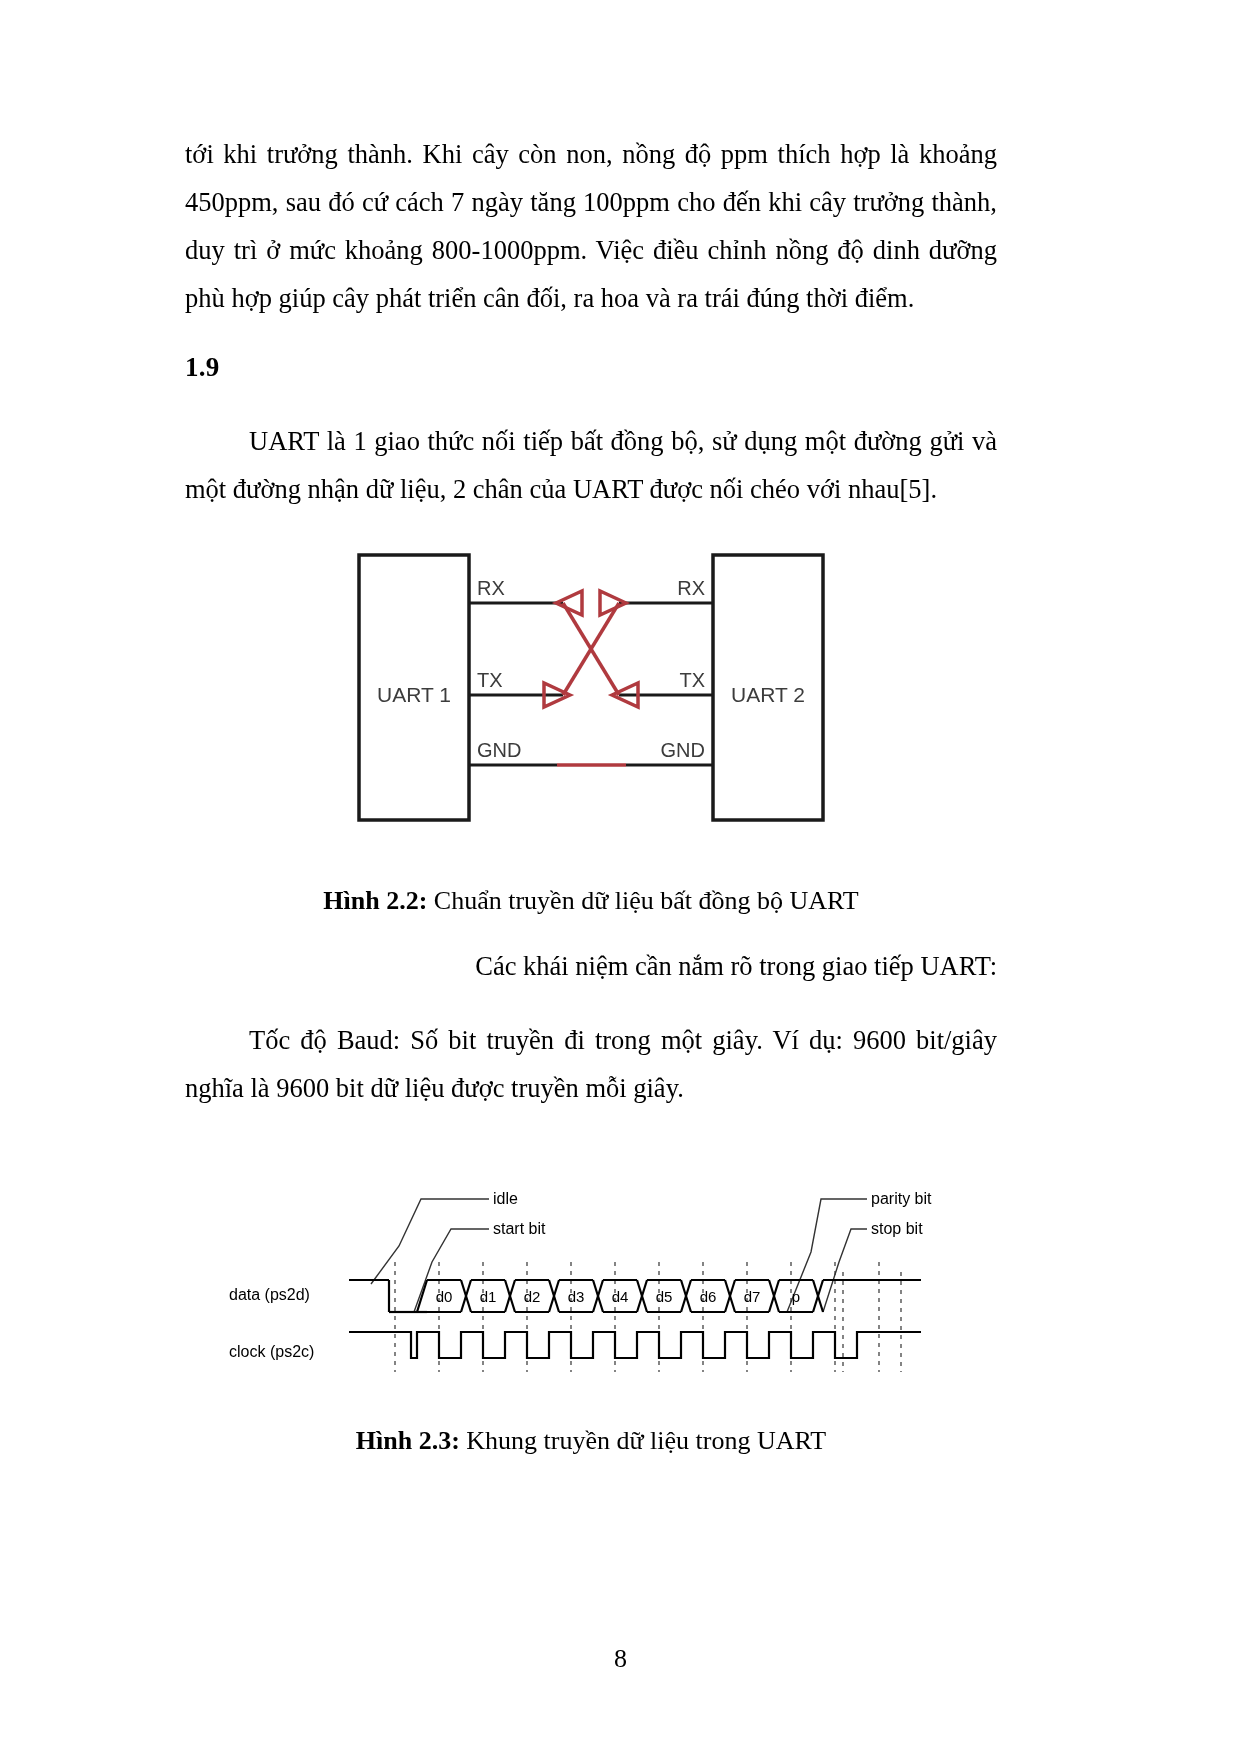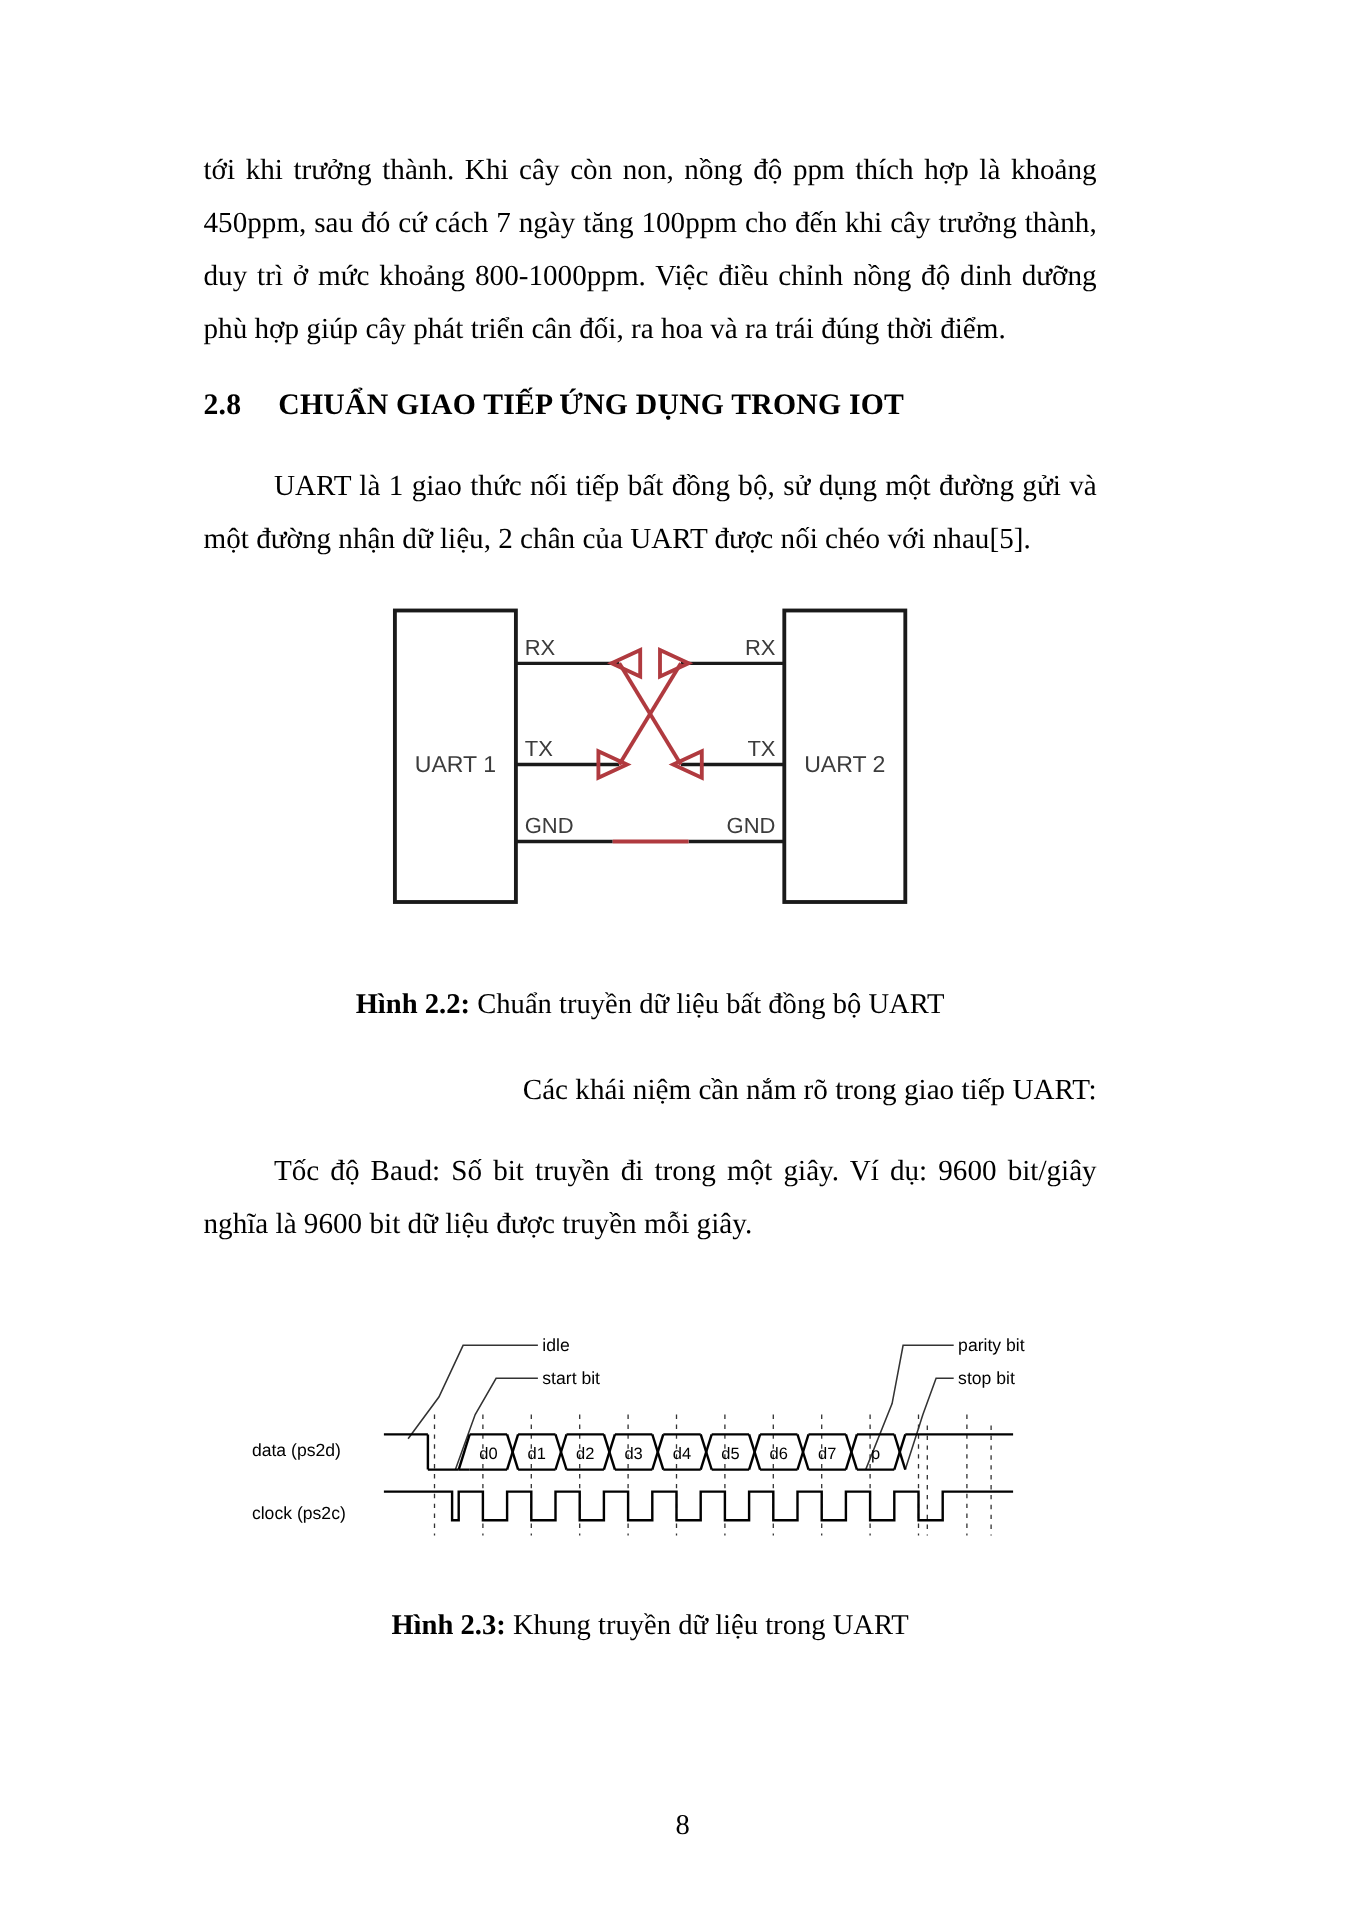--- a/index.html
+++ b/index.html
@@ -64,21 +64,21 @@
   
   .fig-wrap { width: 100%; display: flex; justify-content: center; }
   .fig22 { width: 500px; height: 295px; }
 
   
   .fig23 { width: 740px; height: 200px; }
 
   .caption {
     font-size: 26px;
     text-align: center;
-    margin: 12px;
+    margin: 0;
   }
   .caption b { font-weight: bold; }
 
   
   .pageno {
     position: absolute;
     left: 0;
     top: 1632px;
     width: 1241px;
     text-align: center;
@@ -88,22 +88,21 @@
 </head>
 <body>
 
 <div class="page">
 
   <div class="content">
 
     <p class="para">tới khi trưởng thành. Khi cây còn non, nồng độ ppm thích hợp là khoảng 450ppm, sau đó cứ cách 7 ngày tăng 100ppm cho đến khi cây trưởng thành, duy trì ở mức khoảng 800-1000ppm. Việc điều chỉnh nồng độ dinh dưỡng phù hợp giúp cây phát triển cân đối, ra hoa và ra trái đúng thời điểm.</p>
 
     <div class="h2">
-      <span class="num">2.8</span>
-      <span>CHUẨN GIAO TIẾP ỨNG DỤNG TRONG IOT</span>
+      <span class="num">1.9</span>
     </div>
 
 
     <div class="gap-md"></div>
 
     <p class="para indent">UART là 1 giao thức nối tiếp bất đồng bộ, sử dụng một đường gửi và một đường nhận dữ liệu, 2 chân của UART được nối chéo với nhau[5].</p>
 
     <div class="gap-md"></div>
 
     <div class="fig-wrap">

